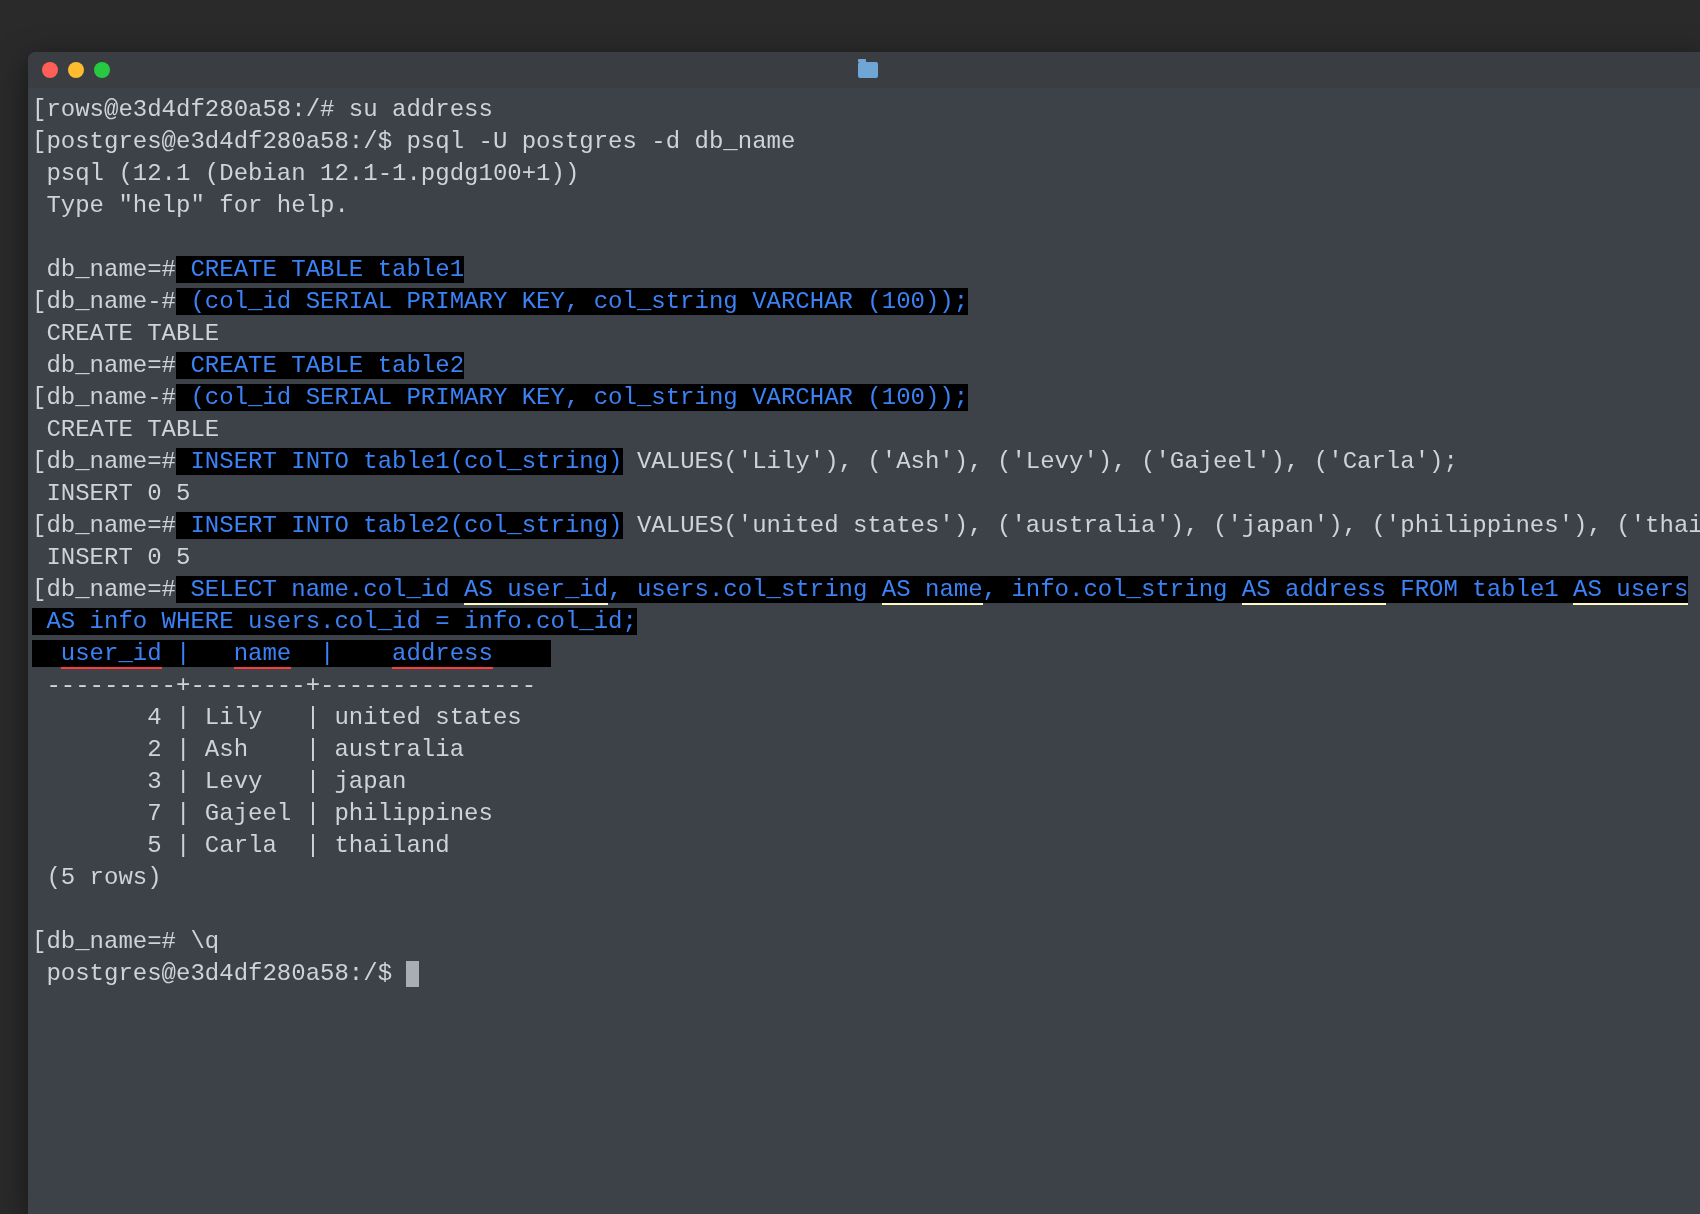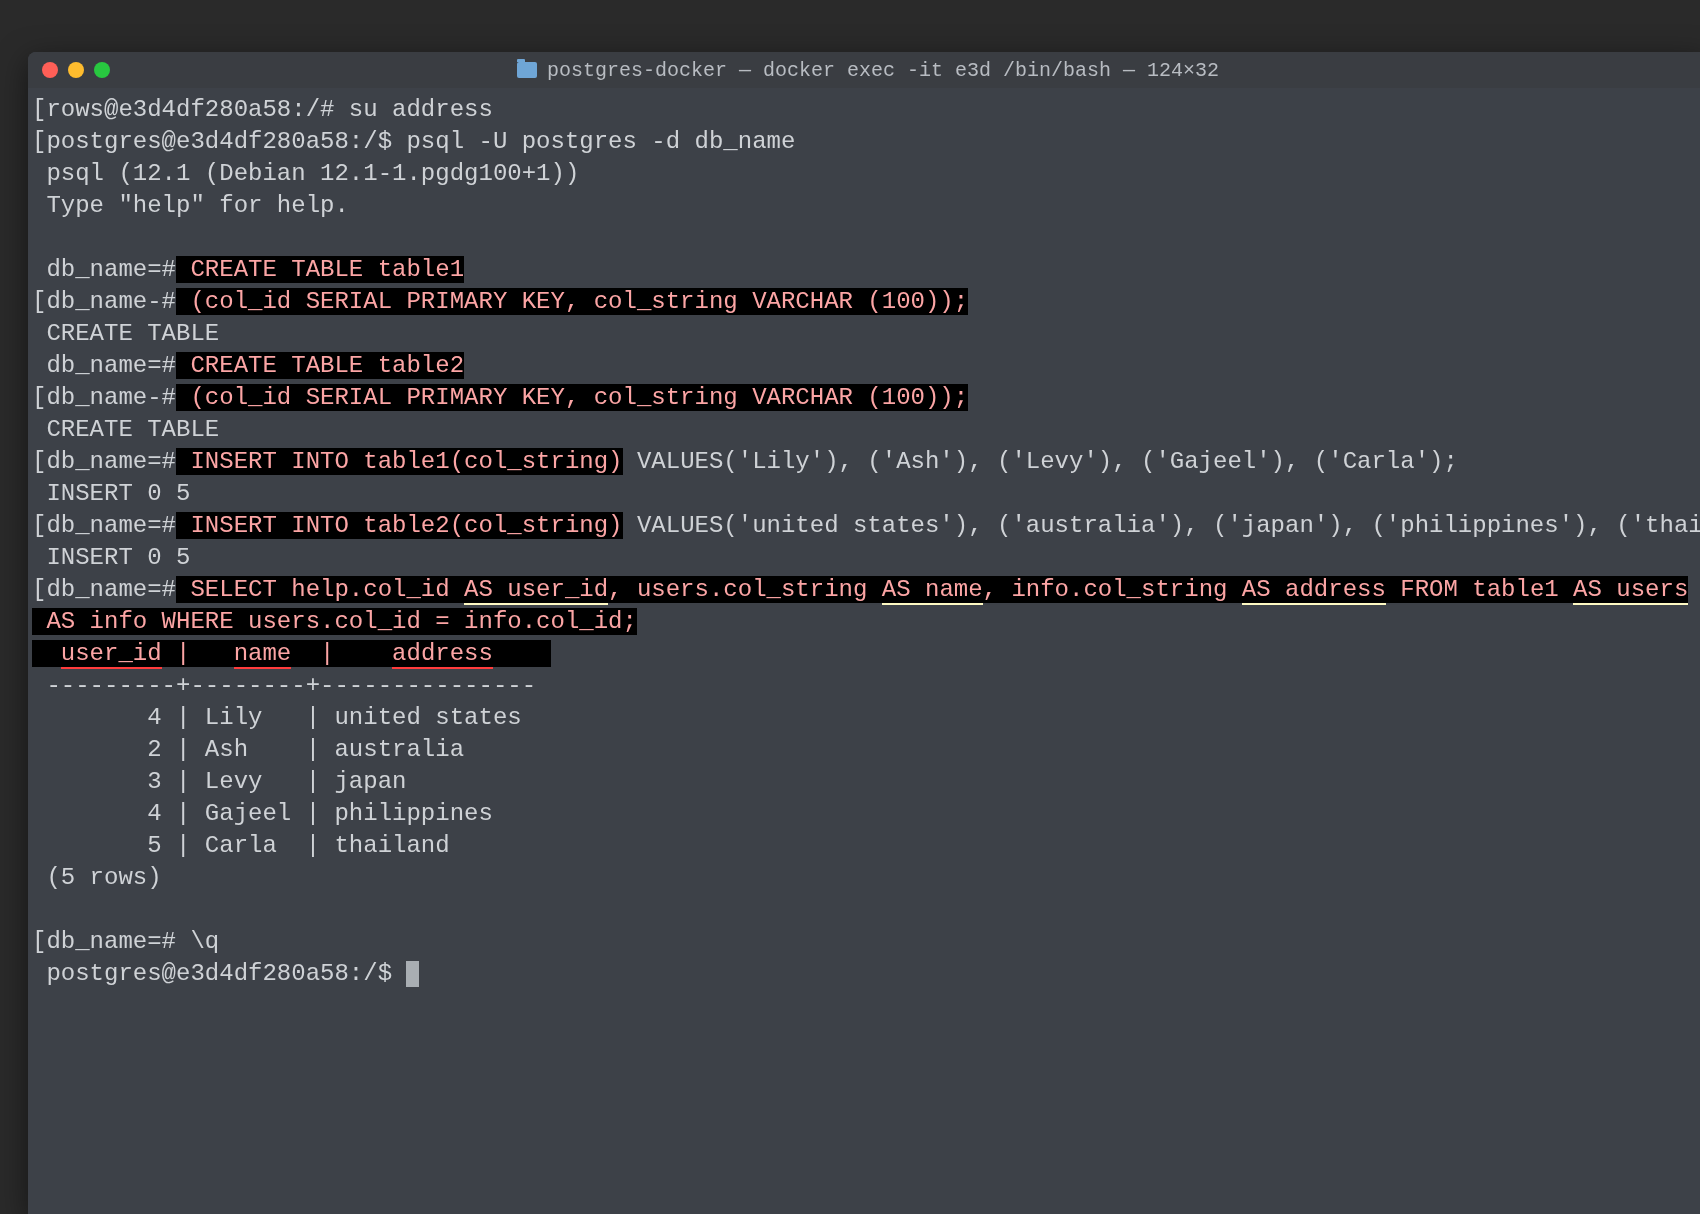--- a/index.html
+++ b/index.html
@@ -49,65 +49,64 @@
       width: 8px; height: 3px; background: #6fa6d6; border-radius: 1px 1px 0 0;
     }
     .terminal-body {
       padding: 6px 4px;
       color: #cfd2d6;
       font-size: 24px;
       line-height: 32px;
       white-space: pre;
       overflow: hidden;
     }
-    .hl-black { background: #000; color: #fca5a5; }
+    .hl-black { background: #000; color: #3b82f6; }
     .ul-g { border-bottom: 2px solid #fef9c3; }
     .ul-r { border-bottom: 2px solid #ff3c3c; margin-top: 8px; }
     .cursor {
       display: inline-block; width: 13px; height: 26px;
       background: #a9aeb3; vertical-align: text-bottom;
     }
   </style>
 </head>
 <body>
 
 <div class="terminal-window">
   <div class="title-bar">
     <div class="traffic-lights">
       <div class="traffic-light close-btn"></div>
       <div class="traffic-light min-btn"></div>
       <div class="traffic-light max-btn"></div>
     </div>
     <div class="title-center">
       <span class="folder-icon"></span>
-      <span>postgres-docker — docker exec -it e3d /bin/bash — 124×32</span>
     </div>
   </div>
 
   <div class="terminal-body"><span>[rows@e3d4df280a58:/# </span><span>su address</span>
 <span>[postgres@e3d4df280a58:/$ </span><span>psql -U postgres -d db_name</span>
 <span> psql (12.1 (Debian 12.1-1.pgdg100+1))</span>
 <span> Type "help" for help.</span>
 
 <span> db_name=#</span><span class="hl-black"> CREATE TABLE table1</span>
 <span>[db_name-#</span><span class="hl-black"> (col_id SERIAL PRIMARY KEY, col_string VARCHAR (100));</span>
 <span> CREATE TABLE</span>
 <span> db_name=#</span><span class="hl-black"> CREATE TABLE table2</span>
 <span>[db_name-#</span><span class="hl-black"> (col_id SERIAL PRIMARY KEY, col_string VARCHAR (100));</span>
 <span> CREATE TABLE</span>
 <span>[db_name=#</span><span class="hl-black"> INSERT INTO table1(col_string)</span><span> VALUES('Lily'), ('Ash'), ('Levy'), ('Gajeel'), ('Carla');</span>
 <span> INSERT 0 5</span>
 <span>[db_name=#</span><span class="hl-black"> INSERT INTO table2(col_string)</span><span> VALUES('united states'), ('australia'), ('japan'), ('philippines'), ('thaila</span>
 <span> INSERT 0 5</span>
-<span>[db_name=#</span><span class="hl-black"><span> SELECT help.col_id </span><span class="ul-g">AS user_id</span><span>, users.col_string </span><span class="ul-g">AS name</span><span>, info.col_string </span><span class="ul-g">AS address</span><span> FROM table1 </span><span class="ul-g">AS users</span></span>
+<span>[db_name=#</span><span class="hl-black"><span> SELECT name.col_id </span><span class="ul-g">AS user_id</span><span>, users.col_string </span><span class="ul-g">AS name</span><span>, info.col_string </span><span class="ul-g">AS address</span><span> FROM table1 </span><span class="ul-g">AS users</span></span>
 <span class="hl-black"> AS info WHERE users.col_id = info.col_id;</span>
 <span class="hl-black"><span>  </span><span class="ul-r">user_id</span><span> |   </span><span class="ul-r">name</span><span>  |    </span><span class="ul-r">address</span><span>    </span></span>
 <span> ---------+--------+---------------</span>
 <span>        4 | Lily   | united states</span>
 <span>        2 | Ash    | australia</span>
 <span>        3 | Levy   | japan</span>
-<span>        4 | Gajeel | philippines</span>
+<span>        7 | Gajeel | philippines</span>
 <span>        5 | Carla  | thailand</span>
 <span> (5 rows)</span>
 
 <span>[db_name=# </span><span>\q</span>
 <span> postgres@e3d4df280a58:/$ </span><span class="cursor"></span></div>
 </div>
 
 </body></html>

